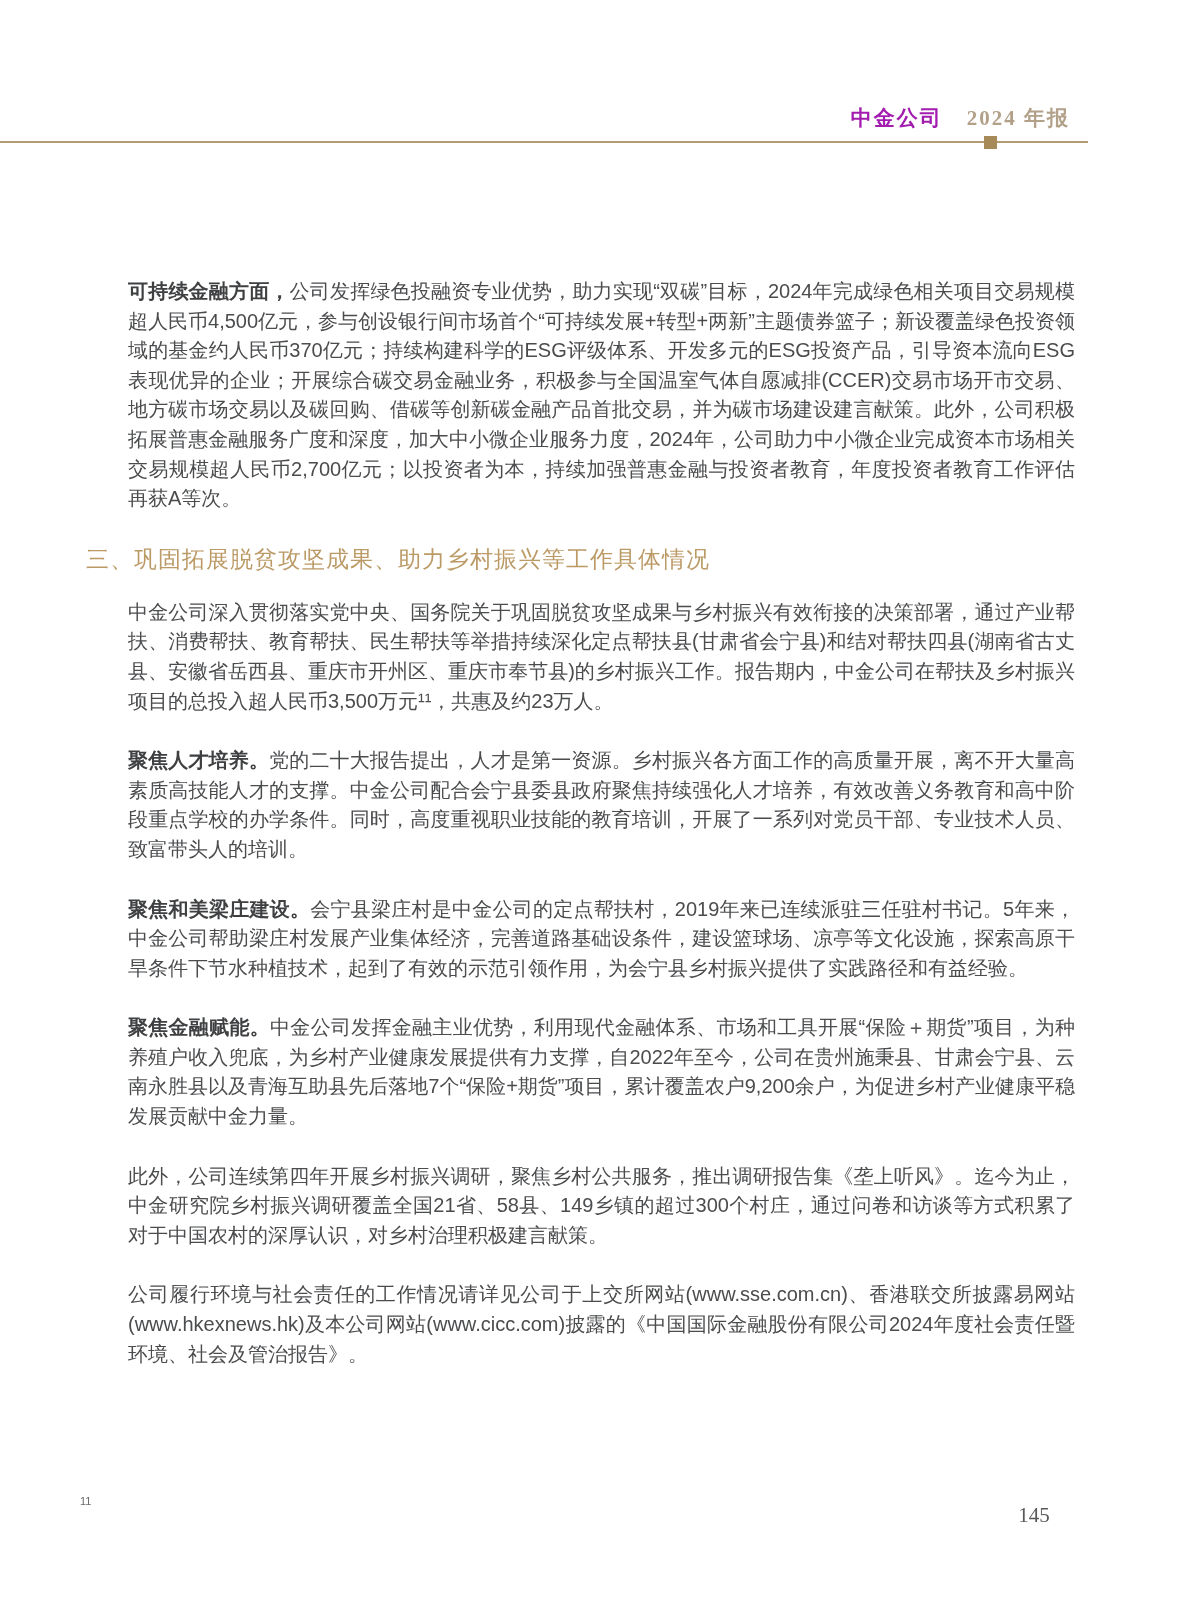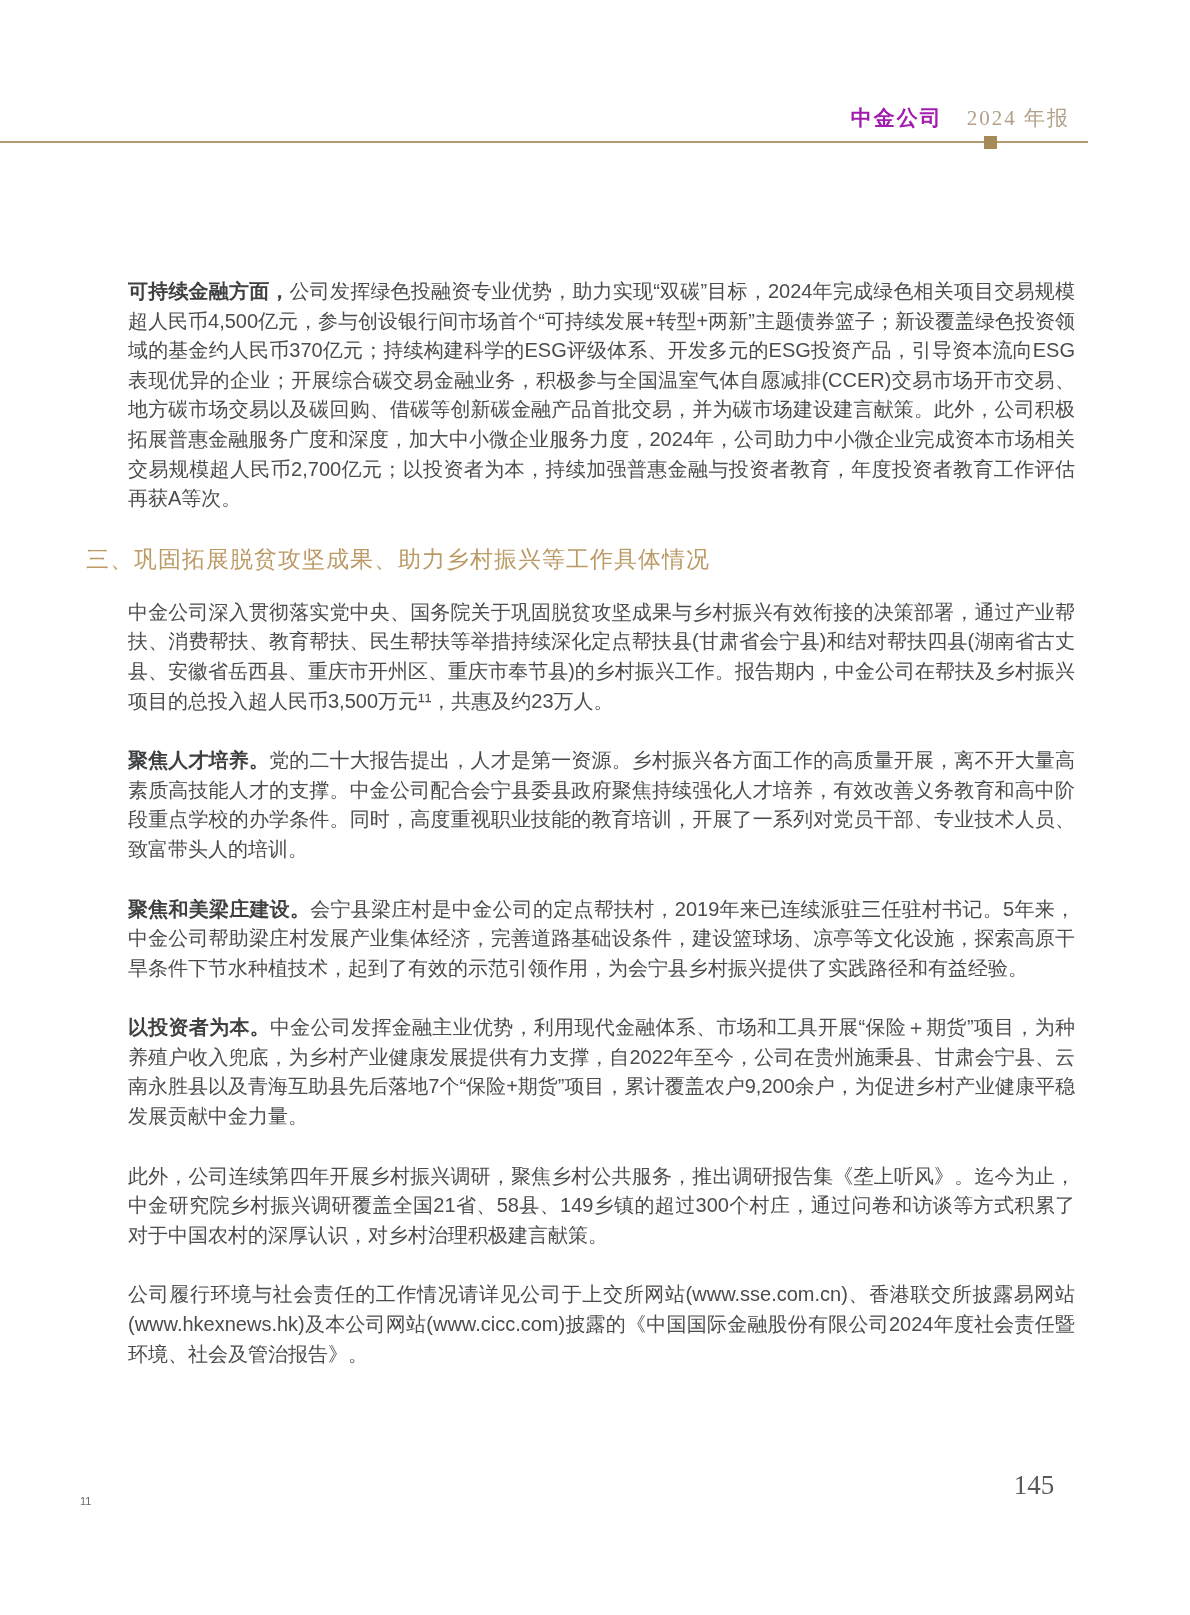--- a/index.html
+++ b/index.html
@@ -17,21 +17,21 @@
   .page-header {
     position: absolute;
     top: 104px;
     right: 120px;
     font-family: "Liberation Serif", serif;
     font-size: 21px;
     letter-spacing: 2px;
     white-space: nowrap;
   }
   .brand   { color: #a21caf; font-weight: 600; margin-right: 24px; }
-  .edition { color: #b2a089; font-weight: 400; }
+  .edition { color: #b2a089; font-weight: 700; }
   .header-rule {
     position: absolute;
     left: 0; top: 141px;
     width: 1088px; height: 2px;
     background: #b39a6f;
   }
   .header-square {
     position: absolute;
     left: 984px; top: 136px;
     width: 13px; height: 13px;
@@ -76,25 +76,25 @@
     flex: 0 0 48px;
     font-size: 11px;
     color: #6a6b6d;
     padding-top: 1px;
   }
   .footnote-text { font-size: 17px; line-height: 24px; }
 
   
   .page-number {
     position: absolute;
-    left: 1002px; top: 1470px;
+    left: 1002px; top: 1503px;
     width: 64px;
     text-align: center;
     font-family: "Liberation Serif", serif;
-    font-size: 27px;
+    font-size: 21px;
     color: #58595b;
   }
 </style>
 </head>
 <body>
 
 <div class="page">
 
   <div class="page-header">
     <span class="brand">中金公司</span><span class="edition">2024 年报</span>
@@ -108,21 +108,21 @@
 
     <h2 class="section-title">三、巩固拓展脱贫攻坚成果、助力乡村振兴等工作具体情况</h2>
 
     <p><span class="lead"></span><span>中金公司深入贯彻落实党中央、国务院关于巩固脱贫攻坚成果与乡村振兴有效衔接的决策部署，通过产业帮扶、消费帮扶、教育帮扶、民生帮扶等举措持续深化定点帮扶县(甘肃省会宁县)和结对帮扶四县(湖南省古丈县、安徽省岳西县、重庆市开州区、重庆市奉节县)的乡村振兴工作。报告期内，中金公司在帮扶及乡村振兴项目的总投入超人民币3,500万元¹¹，共惠及约23万人。</span></p>
 
 
     <p><span class="lead">聚焦人才培养。</span><span>党的二十大报告提出，人才是第一资源。乡村振兴各方面工作的高质量开展，离不开大量高素质高技能人才的支撑。中金公司配合会宁县委县政府聚焦持续强化人才培养，有效改善义务教育和高中阶段重点学校的办学条件。同时，高度重视职业技能的教育培训，开展了一系列对党员干部、专业技术人员、致富带头人的培训。</span></p>
 
     <p><span class="lead">聚焦和美梁庄建设。</span><span>会宁县梁庄村是中金公司的定点帮扶村，2019年来已连续派驻三任驻村书记。5年来，中金公司帮助梁庄村发展产业集体经济，完善道路基础设条件，建设篮球场、凉亭等文化设施，探索高原干旱条件下节水种植技术，起到了有效的示范引领作用，为会宁县乡村振兴提供了实践路径和有益经验。</span></p>
 
-    <p><span class="lead">以投资者为本。</span><span>中金公司发挥金融主业优势，利用现代金融体系、市场和工具开展“保险＋期货”项目，为种养殖户收入兜底，为乡村产业健康发展提供有力支撑，自2022年至今，公司在贵州施秉县、甘肃会宁县、云南永胜县以及青海互助县先后落地7个“保险+期货”项目，累计覆盖农户9,200余户，为促进乡村产业健康平稳发展贡献中金力量。</span></p>
+    <p><span class="lead">聚焦金融赋能。</span><span>中金公司发挥金融主业优势，利用现代金融体系、市场和工具开展“保险＋期货”项目，为种养殖户收入兜底，为乡村产业健康发展提供有力支撑，自2022年至今，公司在贵州施秉县、甘肃会宁县、云南永胜县以及青海互助县先后落地7个“保险+期货”项目，累计覆盖农户9,200余户，为促进乡村产业健康平稳发展贡献中金力量。</span></p>
 
     <p><span class="lead"></span><span>此外，公司连续第四年开展乡村振兴调研，聚焦乡村公共服务，推出调研报告集《垄上听风》。迄今为止，中金研究院乡村振兴调研覆盖全国21省、58县、149乡镇的超过300个村庄，通过问卷和访谈等方式积累了对于中国农村的深厚认识，对乡村治理积极建言献策。</span></p>
 
     <p><span class="lead"></span><span>公司履行环境与社会责任的工作情况请详见公司于上交所网站(www.sse.com.cn)、香港联交所披露易网站(www.hkexnews.hk)及本公司网站(www.cicc.com)披露的《中国国际金融股份有限公司2024年度社会责任暨环境、社会及管治报告》。</span></p>
 
   </div>
 
   <div class="footnote">
     <span class="footnote-marker">11</span>
   </div>

